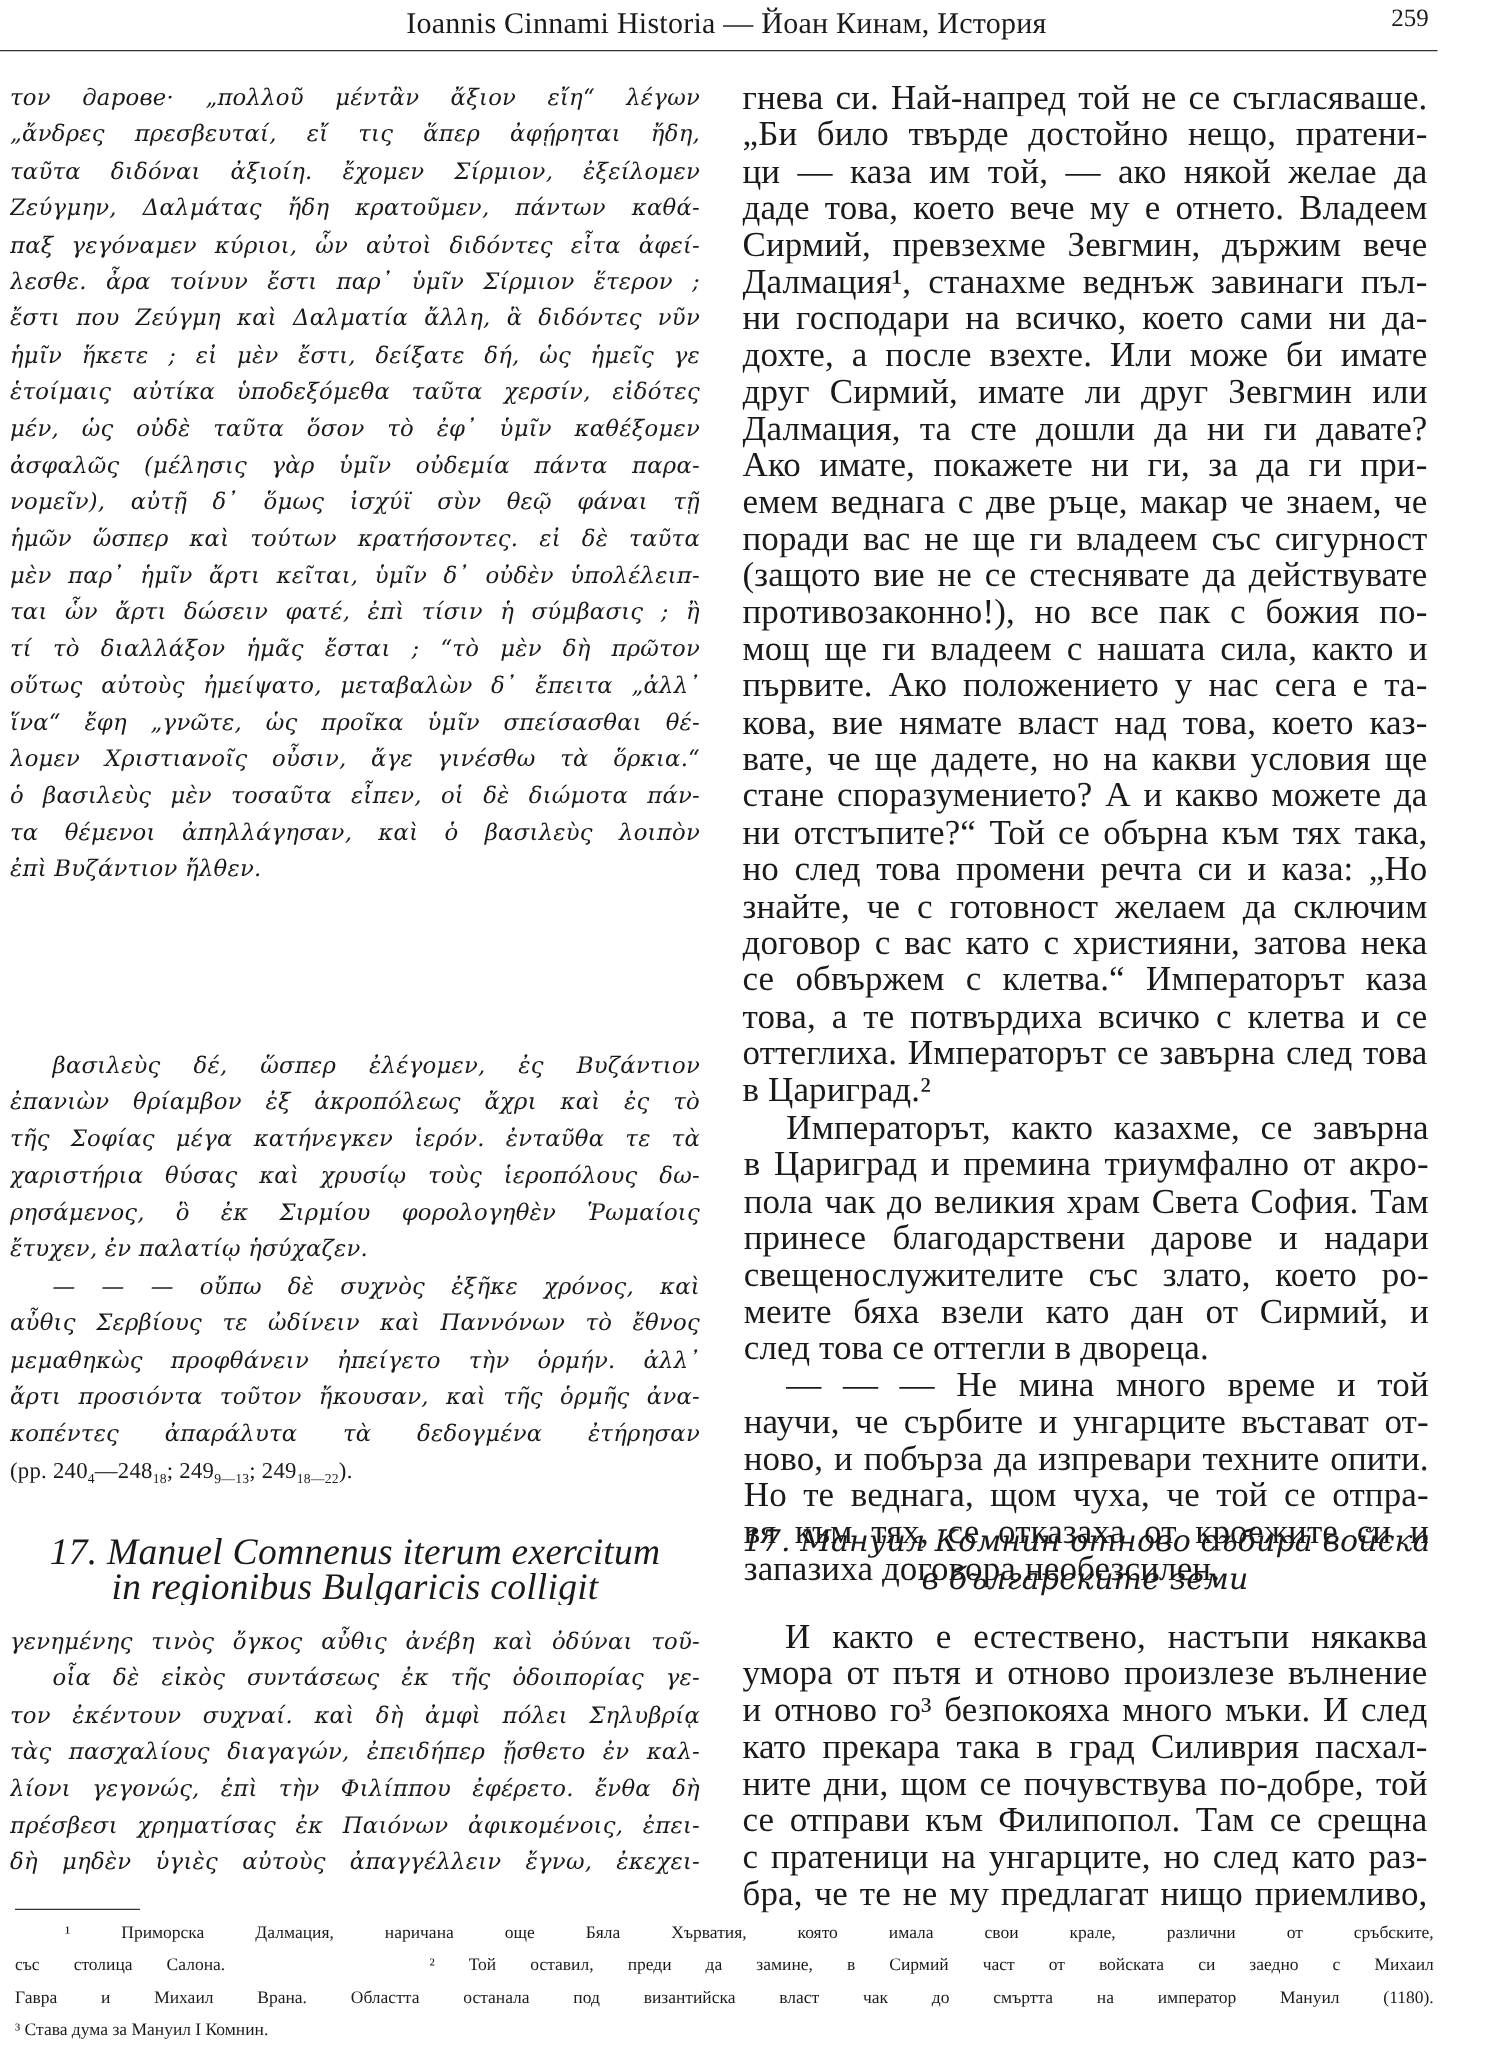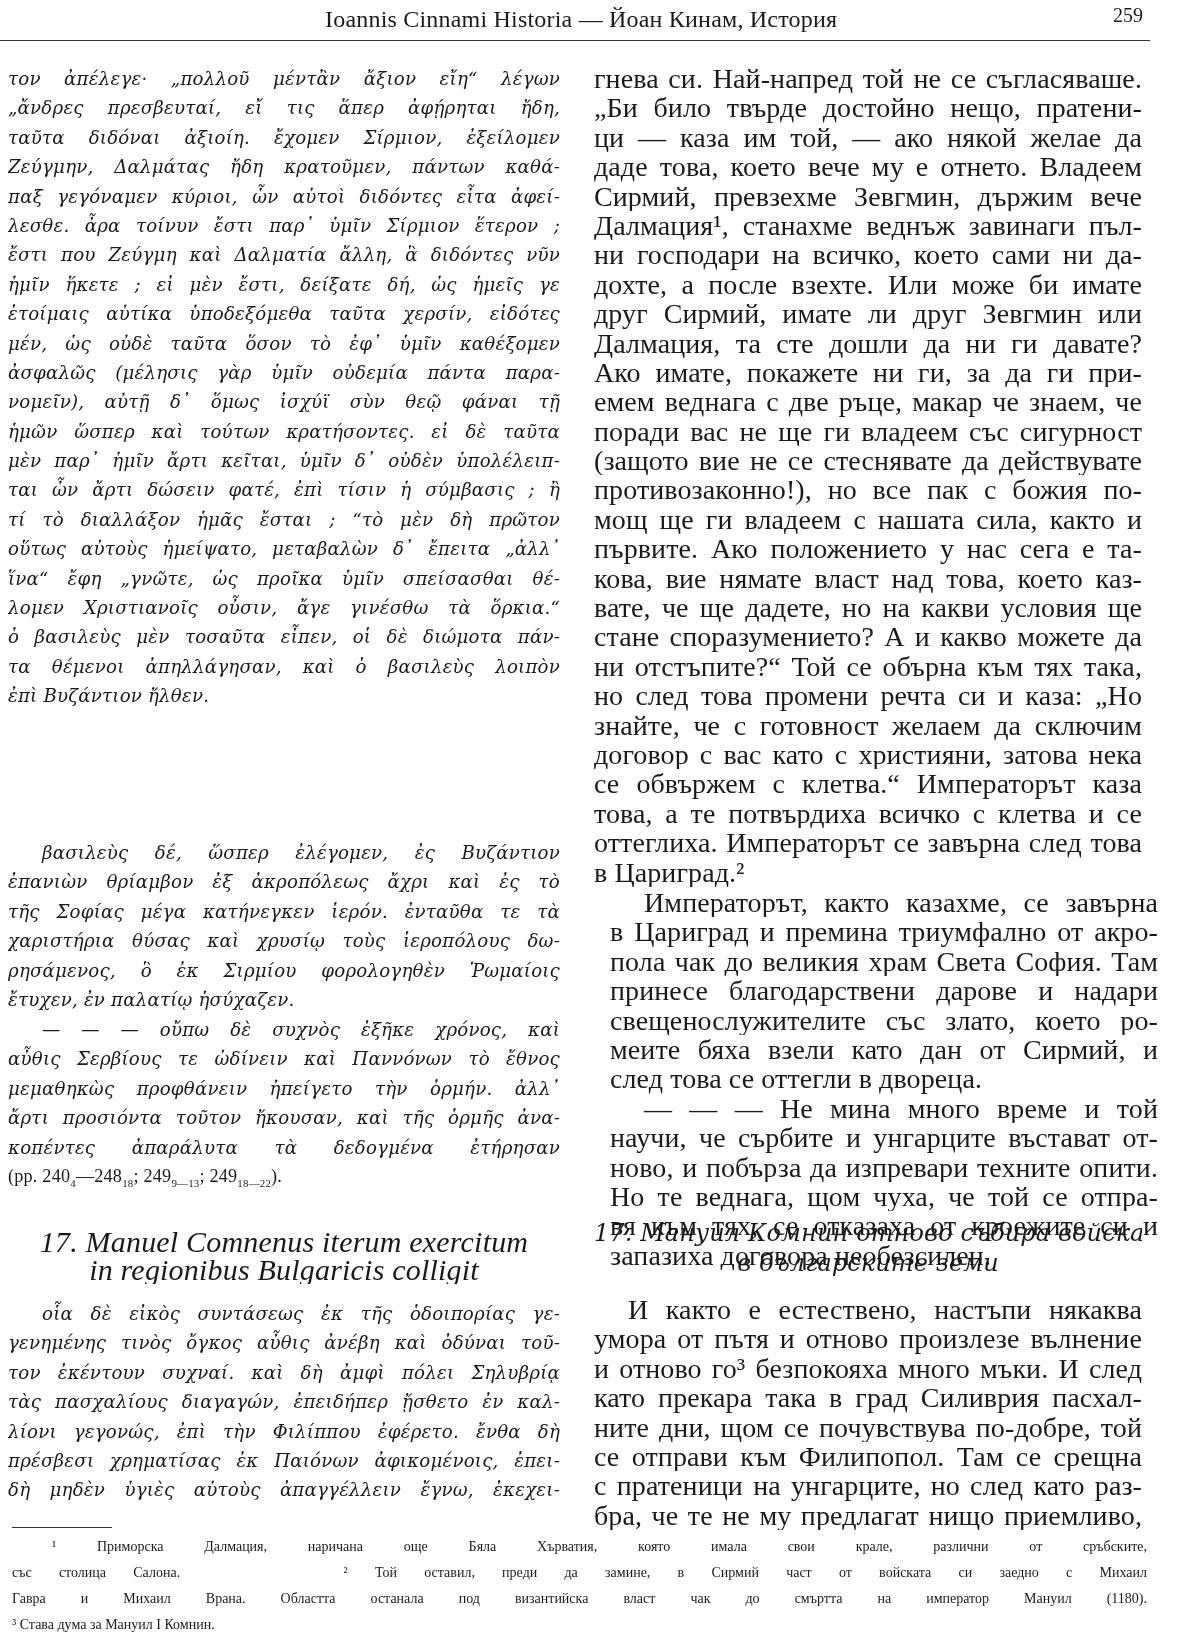--- a/index.html
+++ b/index.html
@@ -32,21 +32,21 @@
 <body>
 
 <div class="header">
   <div class="header-title">Ioannis Cinnami Historia — Йоан Кинам, История</div>
   <div class="page-number">259</div>
   <div class="header-rule"></div>
 </div>
 
 <div class="col col-greek">
   <div style="position:absolute; top:64px; left:0; width:552px;">
-    <div class="line">τον ἀπέλεγε· „πολλοῦ μέντἂν ἄξιον εἴη“ λέγων</div>
+    <div class="line">τον дарове· „πολλοῦ μέντἂν ἄξιον εἴη“ λέγων</div>
     <div class="line">„ἄνδρες πρεσβευταί, εἴ τις ἅπερ ἀφῄρηται ἤδη,</div>
     <div class="line">ταῦτα διδόναι ἀξιοίη. ἔχομεν Σίρμιον, ἐξείλομεν</div>
     <div class="line">Ζεύγμην, Δαλμάτας ἤδη κρατοῦμεν, πάντων καθά-</div>
     <div class="line">παξ γεγόναμεν κύριοι, ὧν αὐτοὶ διδόντες εἶτα ἀφεί-</div>
     <div class="line">λεσθε. ἆρα τοίνυν ἔστι παρ᾽ ὑμῖν Σίρμιον ἕτερον ;</div>
     <div class="line">ἔστι που Ζεύγμη καὶ Δαλματία ἄλλη, ἃ διδόντες νῦν</div>
     <div class="line">ἡμῖν ἥκετε ; εἰ μὲν ἔστι, δείξατε δή, ὡς ἡμεῖς γε</div>
     <div class="line">ἑτοίμαις αὐτίκα ὑποδεξόμεθα ταῦτα χερσίν, εἰδότες</div>
     <div class="line">μέν, ὡς οὐδὲ ταῦτα ὅσον τὸ ἐφ᾽ ὑμῖν καθέξομεν</div>
     <div class="line">ἀσφαλῶς (μέλησις γὰρ ὑμῖν οὐδεμία πάντα παρα-</div>
@@ -80,22 +80,22 @@
     <div class="line">κοπέντες ἀπαράλυτα τὰ δεδογμένα ἐτήρησαν</div>
     <div class="line last ref"><span>(pp. 240</span><sub>4</sub><span>—248</span><sub>18</sub><span>; 249</span><sub>9—13</sub><span>; 249</span><sub>18—22</sub><span>).</span></div>
   </div>
 
   <div style="position:absolute; top:1228px; left:0; width:552px;">
     <div class="line center heading" style="height:28px; line-height:28px;">17. Manuel Comnenus iterum exercitum</div>
     <div class="line center heading" style="height:28px; line-height:28px;">in regionibus Bulgaricis colligit</div>
   </div>
 
   <div style="position:absolute; top:1299px; left:0; width:552px;">
+    <div class="line">γενημένης τινὸς ὄγκος αὖθις ἀνέβη καὶ ὀδύναι τοῦ-</div>
     <div class="line indent">οἷα δὲ εἰκὸς συντάσεως ἐκ τῆς ὁδοιπορίας γε-</div>
-    <div class="line">γενημένης τινὸς ὄγκος αὖθις ἀνέβη καὶ ὀδύναι τοῦ-</div>
     <div class="line">τον ἐκέντουν συχναί. καὶ δὴ ἀμφὶ πόλει Σηλυβρίᾳ</div>
     <div class="line">τὰς πασχαλίους διαγαγών, ἐπειδήπερ ᾔσθετο ἐν καλ-</div>
     <div class="line">λίονι γεγονώς, ἐπὶ τὴν Φιλίππου ἐφέρετο. ἔνθα δὴ</div>
     <div class="line">πρέσβεσι χρηματίσας ἐκ Παιόνων ἀφικομένοις, ἐπει-</div>
     <div class="line">δὴ μηδὲν ὑγιὲς αὐτοὺς ἀπαγγέλλειν ἔγνω, ἐκεχει-</div>
   </div>
 </div>
 
 <div class="col col-bg">
   <div style="position:absolute; top:64px; left:0; width:548px;">
@@ -122,21 +122,21 @@
     <div class="line">ни отстъпите?“ Той се обърна към тях така,</div>
     <div class="line">но след това промени речта си и каза: „Но</div>
     <div class="line">знайте, че с готовност желаем да сключим</div>
     <div class="line">договор с вас като с християни, затова нека</div>
     <div class="line">се обвържем с клетва.“ Императорът каза</div>
     <div class="line">това, а те потвърдиха всичко с клетва и се</div>
     <div class="line">оттеглиха. Императорът се завърна след това</div>
     <div class="line last">в Цариград.²</div>
   </div>
 
-  <div style="position:absolute; top:888px; left:16px; width:548px;">
+  <div style="position:absolute; top:888px; left:1px; width:548px;">
     <div class="line indent">Императорът, както казахме, се завърна</div>
     <div class="line">в Цариград и премина триумфално от акро-</div>
     <div class="line">пола чак до великия храм Света София. Там</div>
     <div class="line">принесе благодарствени дарове и надари</div>
     <div class="line">свещенослужителите със злато, което ро-</div>
     <div class="line">меите бяха взели като дан от Сирмий, и</div>
     <div class="line last">след това се оттегли в двореца.</div>
     <div class="line indent">— — — Не мина много време и той</div>
     <div class="line">научи, че сърбите и унгарците въстават от-</div>
     <div class="line">ново, и побърза да изпревари техните опити.</div>

